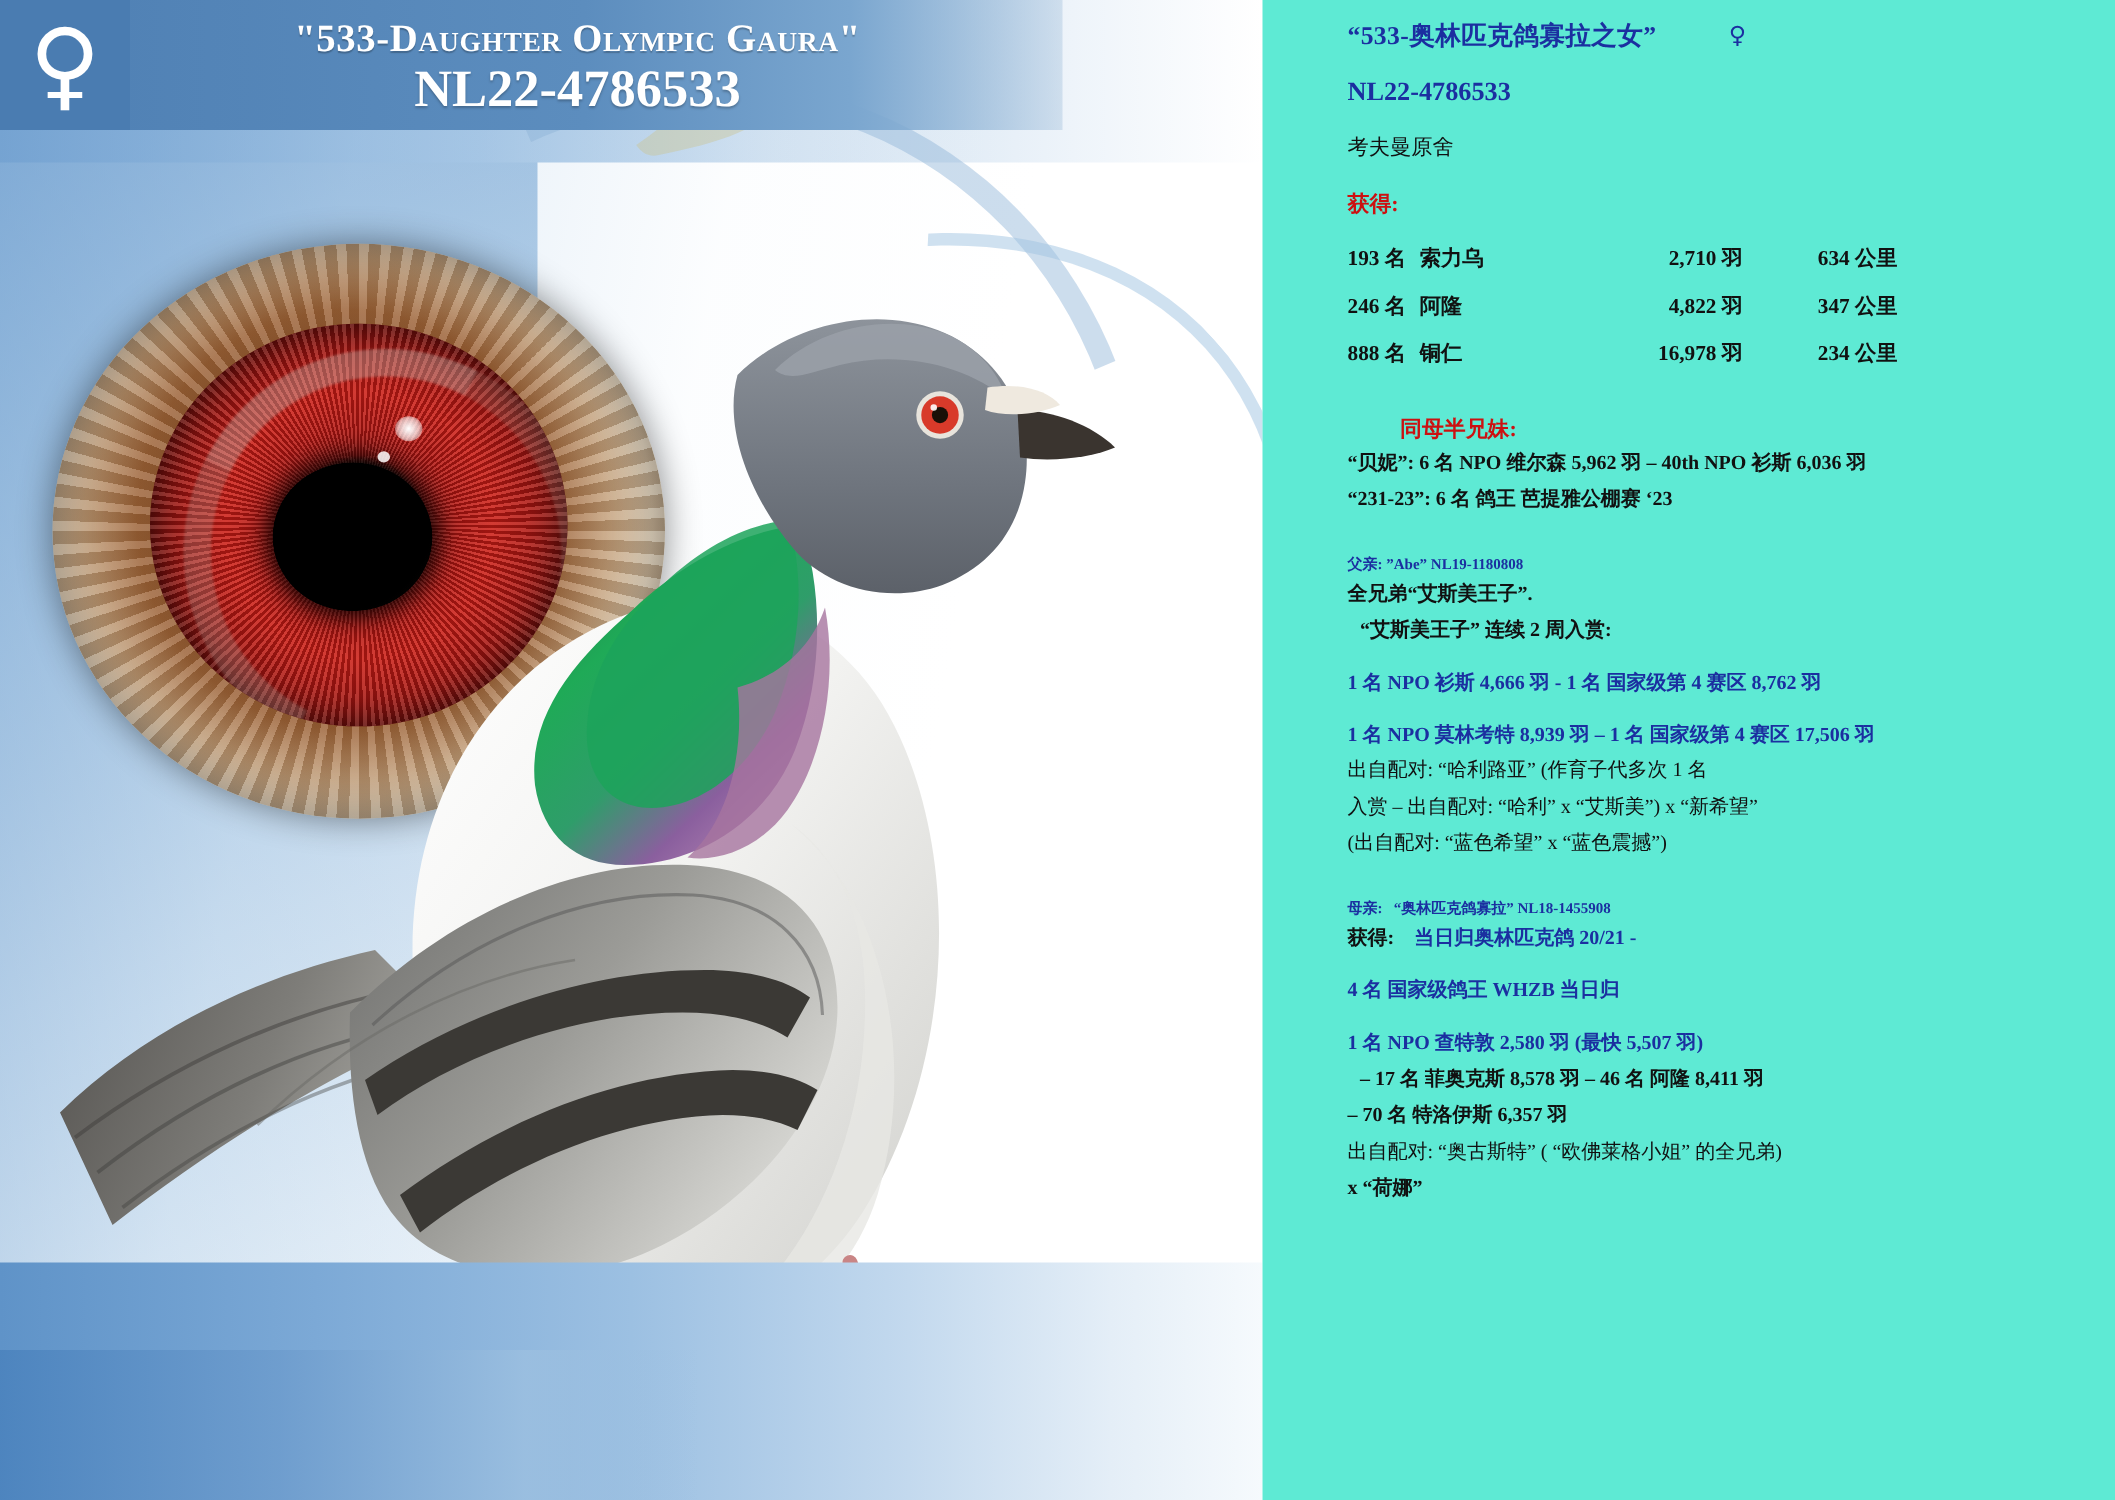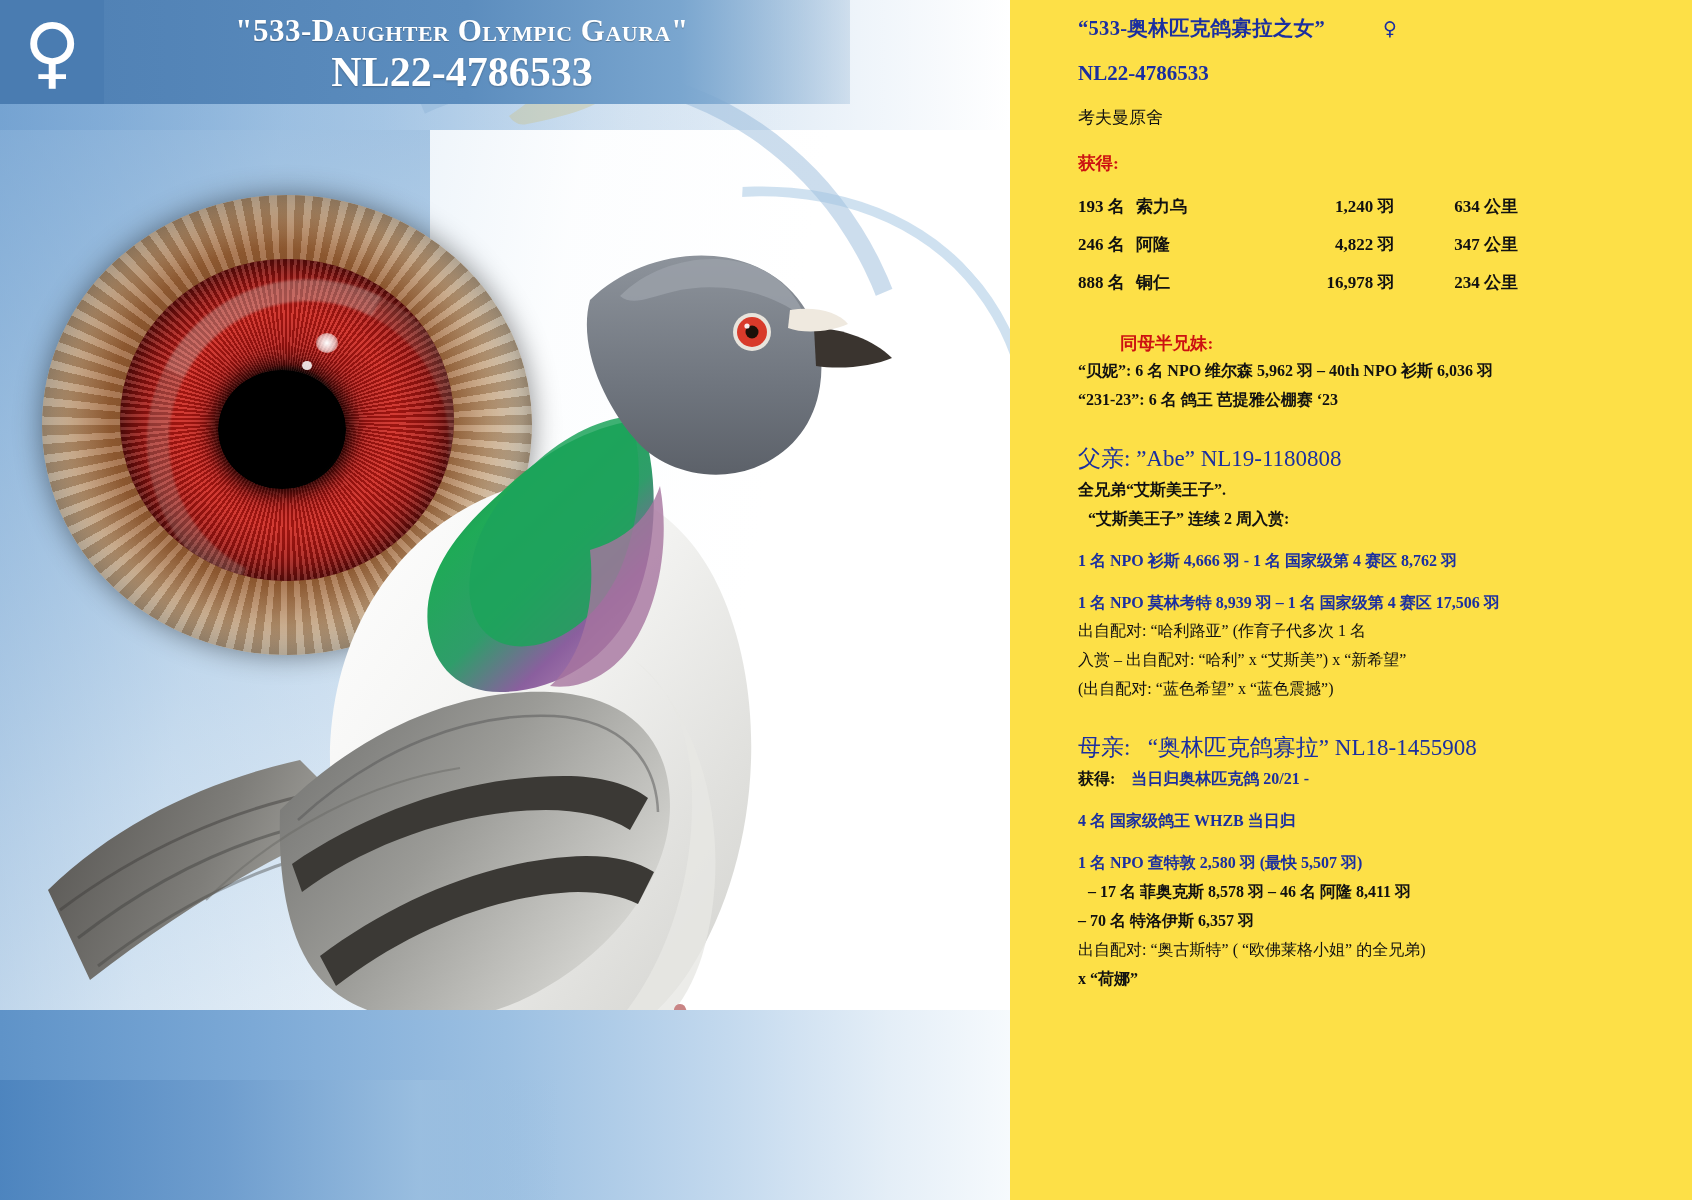--- a/index.html
+++ b/index.html
@@ -224,21 +224,21 @@
     left: 30px; bottom: 80px;
     width: 230px; height: 80px;
     color: #ffffff;
   }
 
   
   .right-panel {
     position: absolute;
     left: 1010px; top: 0;
     width: 682px; height: 1200px;
-    background: #fde047;
+    background: #5eead4;
     padding: 0;
     font-family: "Liberation Serif", serif;
     color: #111111;
   }
   .rp-inner {
     position: absolute;
     left: 68px; top: 14px;
     width: 600px;
   }
   .cn-title {
@@ -299,22 +299,22 @@
     font-size: 16px;
     line-height: 1.62;
     margin-top: 3px;
     color: #111;
   }
   .blue-b { color: #1b2fa0; font-weight: bold; margin-top: 16px; }
   .bold { font-weight: bold; }
 
   .parent-head {
     margin-top: 30px;
-    font-size: 23px;
-    font-weight: normal;
+    font-size: 12px;
+    font-weight: bold;
   }
   .parent-head .lbl { color: #1b2fa0; }
   .parent-head .val { color: #1b2fa0; }
   .indent { padding-left: 10px; }
   .mother-block { margin-top: 30px; }
 </style>
 </head>
 <body>
 
 <div class="page">
@@ -451,21 +451,21 @@
 
       <div class="loft">考夫曼原舍</div>
 
       <div class="sec-head">获得:</div>
 
       <table class="res-table">
         <tbody>
         <tr>
           <td class="res-rank">193 名</td>
           <td class="res-name">索力乌</td>
-          <td class="res-birds">1,240 羽</td>
+          <td class="res-birds">2,710 羽</td>
           <td class="res-dist">634 公里</td>
         </tr>
         <tr>
           <td class="res-rank">246 名</td>
           <td class="res-name">阿隆</td>
           <td class="res-birds">4,822 羽</td>
           <td class="res-dist">347 公里</td>
         </tr>
         <tr>
           <td class="res-rank">888 名</td>

